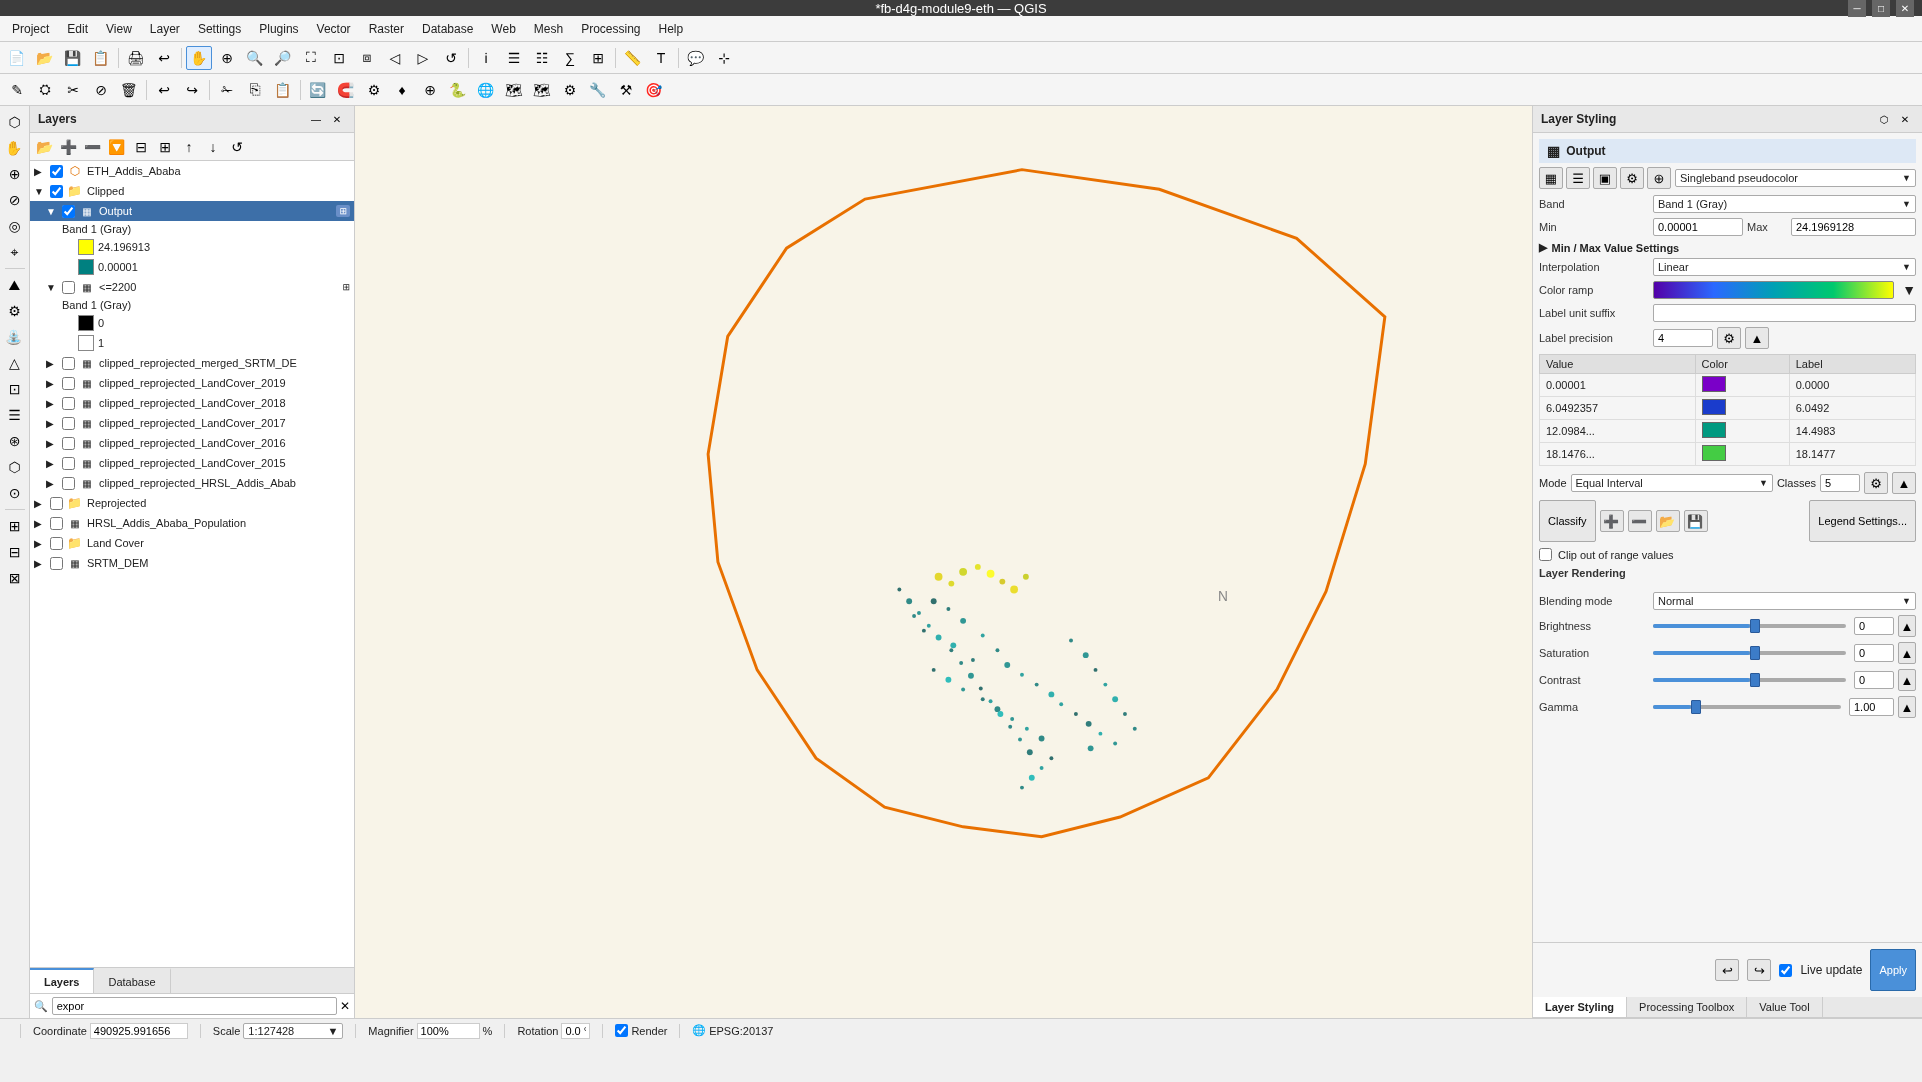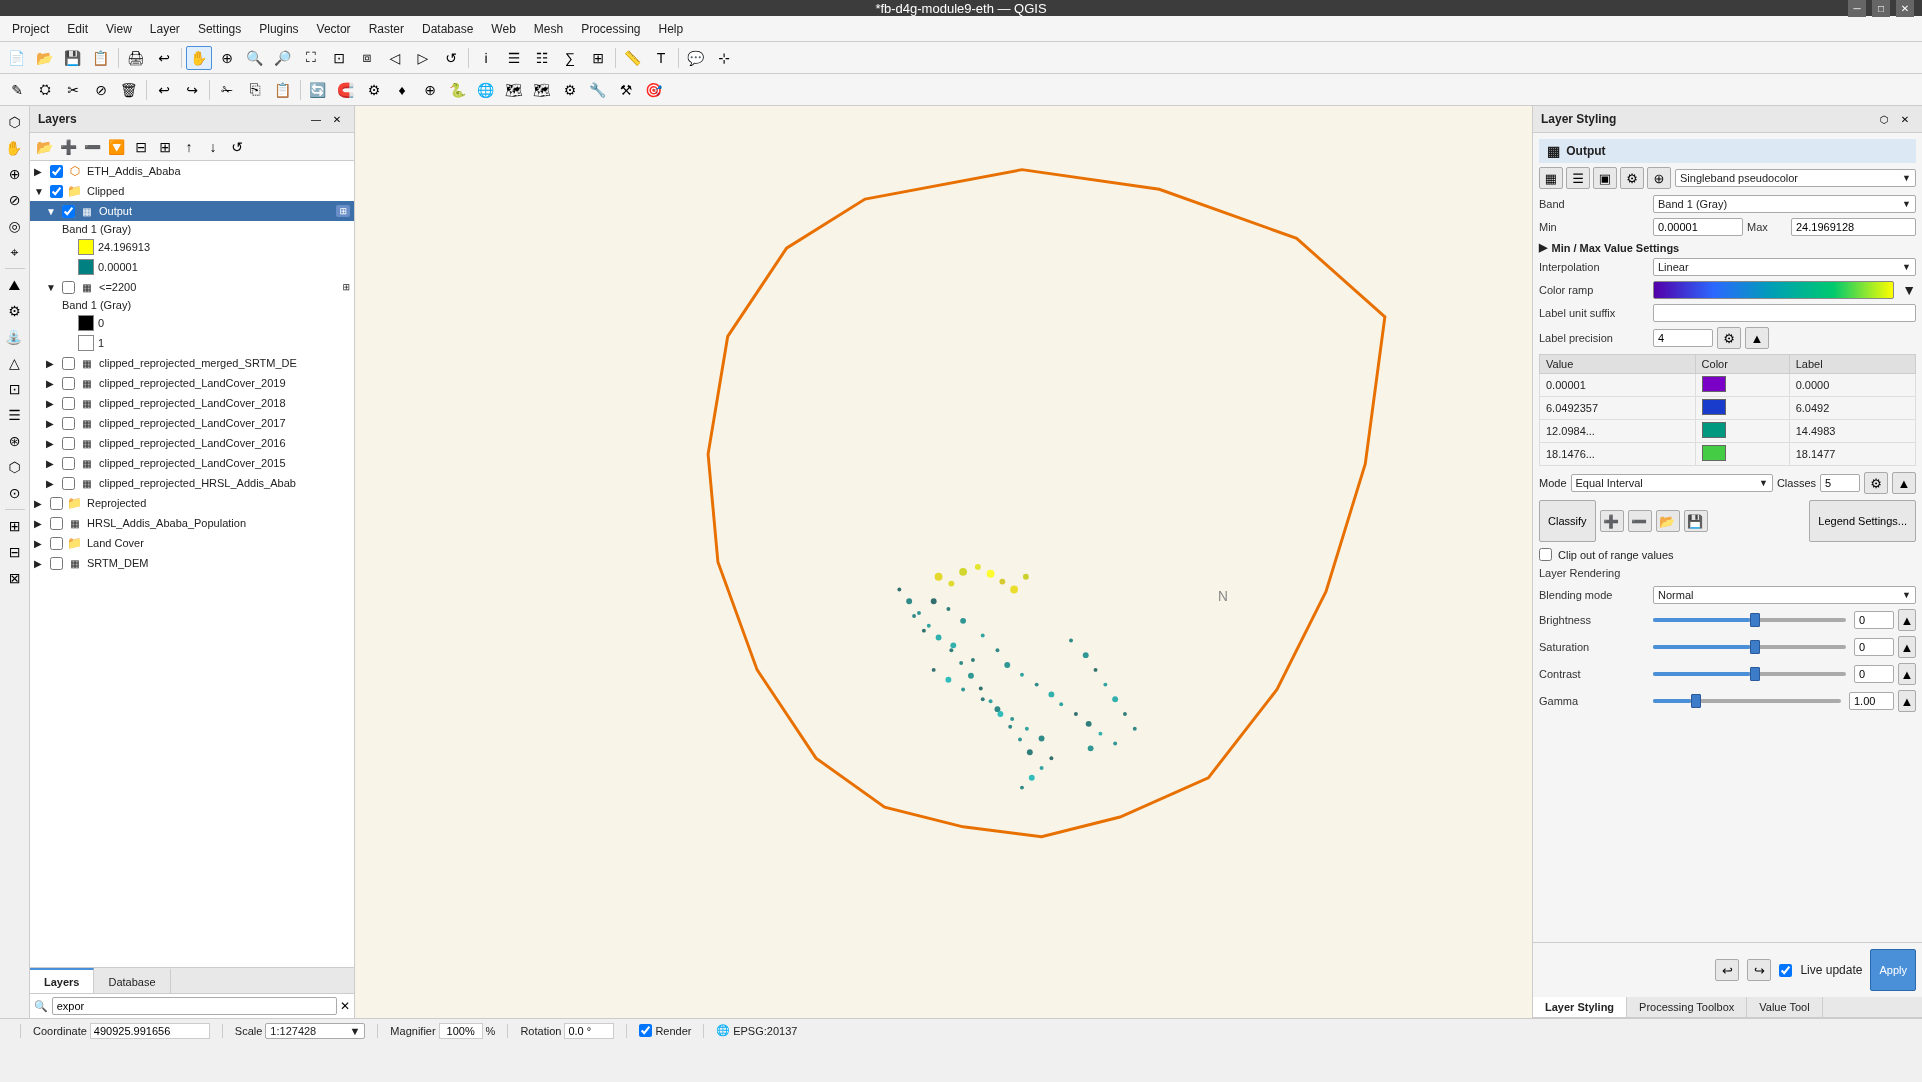--- a/index.html
+++ b/index.html
@@ -47,21 +47,21 @@
     
     #map-canvas { flex: 1; background: #f8f4e8; position: relative; overflow: hidden; }
     #map-svg { width: 100%; height: 100%; }
 
     
     #right-panel { width: 390px; background: #f5f5f5; border-left: 1px solid #ccc; display: flex; flex-direction: column; overflow: hidden; }
     #right-panel-header { background: #e8e8e8; border-bottom: 1px solid #ccc; padding: 4px 8px; font-weight: bold; font-size: 12px; display: flex; align-items: center; justify-content: space-between; }
 
     #styling-content { flex: 1; overflow-y: auto; padding: 6px; }
 
-    .section-label { font-weight: normal; font-size: 11px; color: #333; margin: 6px 0 7px 0; }
+    .section-label { font-weight: bold; font-size: 11px; color: #333; margin: 6px 0 13px 0; }
     .form-row { display: flex; align-items: center; margin-bottom: 5px; gap: 4px; }
     .form-label { width: 110px; font-size: 11px; color: #333; flex-shrink: 0; }
 
     .dropdown-field { background: #fff; border: 1px solid #aaa; border-radius: 2px; padding: 2px 4px; font-size: 11px; flex: 1; display: flex; align-items: center; justify-content: space-between; cursor: pointer; }
 
     .input-field { background: #fff; border: 1px solid #aaa; border-radius: 2px; padding: 2px 4px; font-size: 11px; width: 80px; }
 
     
     .color-ramp { height: 18px; flex: 1; background: linear-gradient(to right, #5300a8, #2b68ff, #00a0b4, #00c96e, #ffff00); border: 1px solid #888; border-radius: 2px; }
 
@@ -674,40 +674,40 @@
     </div>
 
   </div>
 </div>
 
 <div id="statusbar">
   <span></span>
   <div class="status-sep"></div>
   <div class="status-item">
     <span>Coordinate</span>
-    <input type="text" style="width: 120px; font-size: 11px; border: 1px solid rgb(204, 204, 204); padding: 1px 3px;" value="490925.991656">
+    <input type="text" style="width: 98px; font-size: 11px; border: 1px solid rgb(204, 204, 204); padding: 1px 3px;" value="490925.991656">
   </div>
   <div class="status-sep"></div>
   <div class="status-item">
     <span>Scale</span>
     <div class="dropdown-field" style="width:100px; padding:1px 4px;">
       <span>1:127428</span>
       <span>▼</span>
     </div>
   </div>
   <div class="status-sep"></div>
   <div class="status-item">
     <span>Magnifier</span>
-    <input type="text" style="width: 44px; font-size: 11px; border: 1px solid rgb(204, 204, 204); padding: 1px 3px; text-align: center;" value="100%">
+    <input type="text" style="width: 63px; font-size: 11px; border: 1px solid rgb(204, 204, 204); padding: 1px 3px;" value="100%">
     <span style="font-size:11px;">%</span>
   </div>
   <div class="status-sep"></div>
   <div class="status-item">
     <span>Rotation</span>
-    <input type="text" style="width: 50px; font-size: 11px; border: 1px solid rgb(204, 204, 204); padding: 1px 3px;" value="0.0 °">
+    <input type="text" style="width: 29px; font-size: 11px; border: 1px solid rgb(204, 204, 204); padding: 1px 3px;" value="0.0 °">
   </div>
   <div class="status-sep"></div>
   <div class="status-item">
     <input type="checkbox" class="cb" checked="" style="">
     <span>Render</span>
   </div>
   <div class="status-sep"></div>
   <div class="status-item" style="cursor:pointer;">
     <span>🌐</span>
     <span>EPSG:20137</span>

